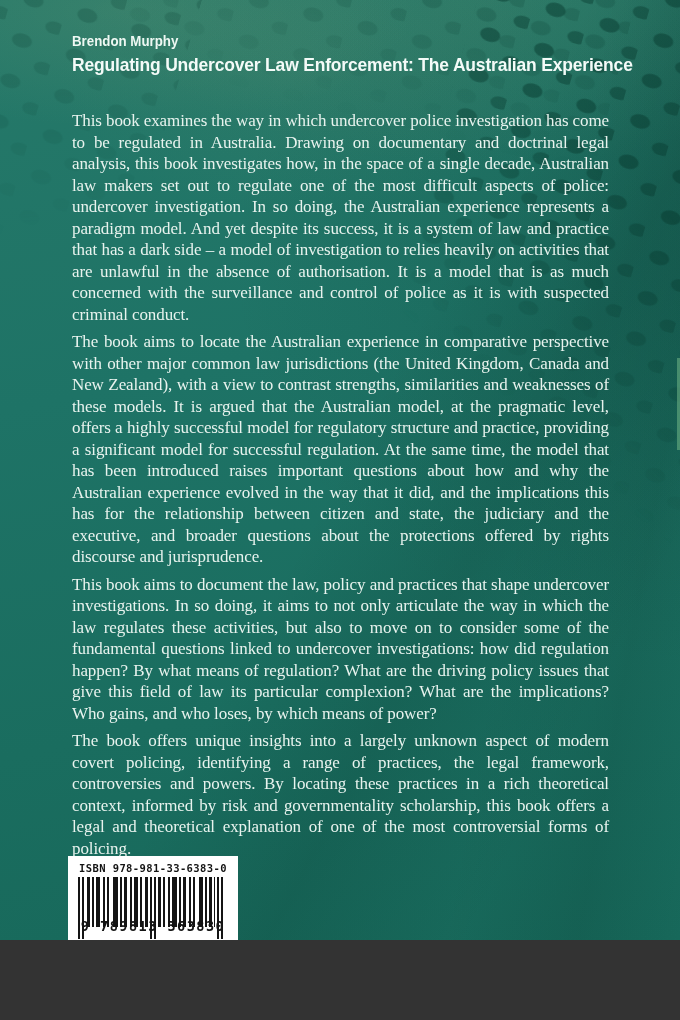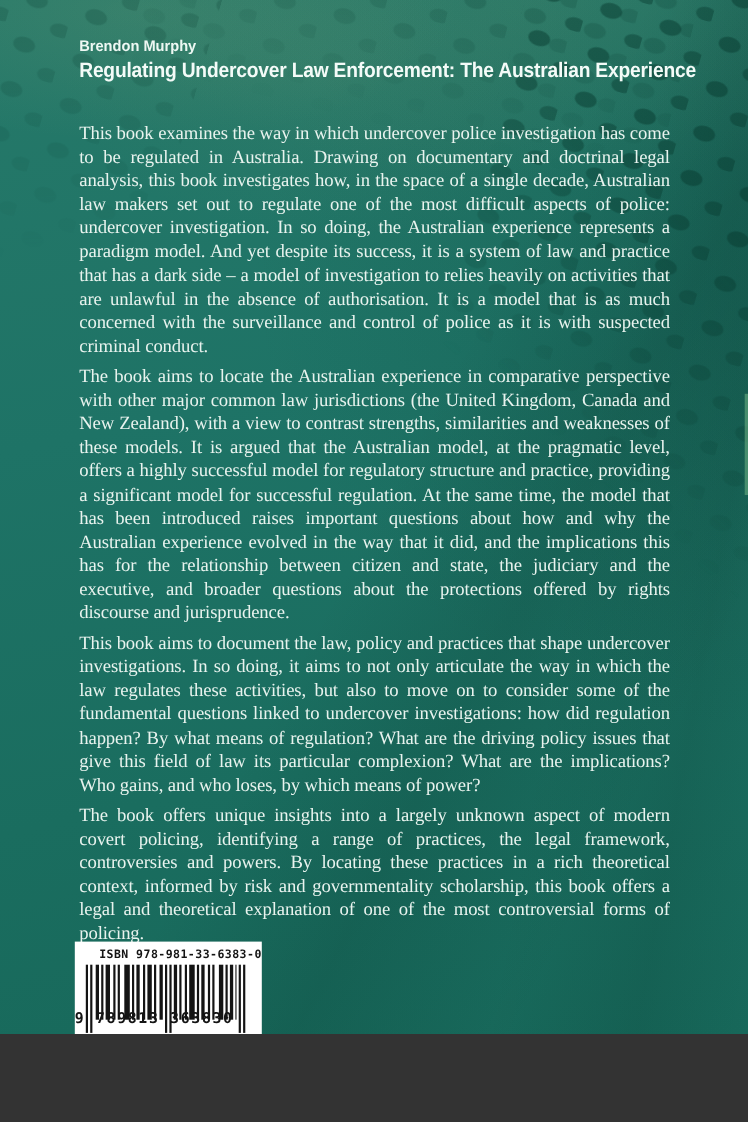--- a/index.html
+++ b/index.html
@@ -40,26 +40,26 @@
     color:#eef8f3;letter-spacing:0;white-space:nowrap;transform:scaleX(.95);transform-origin:left top;}
   .title{position:absolute;left:72px;top:54px;margin:0;font-size:19px;font-weight:700;
     color:#f4fbf8;white-space:nowrap;letter-spacing:-.2px;transform:scaleX(.92);transform-origin:left top;}
 
   .blurb{position:absolute;left:72px;top:110px;width:537px;
     font-family:"Liberation Serif",serif;font-size:17px;line-height:21.5px;
     color:#e8f3ee;text-align:justify;letter-spacing:-.1px;}
   .blurb p{margin:0 0 6px 0;}
 
   .barcode-box{position:absolute;left:68px;top:856px;width:170px;height:96px;background:#fff;}
-  .isbn-label{margin-top:6px;text-align:right;font-family:"DejaVu Sans Mono",monospace;
+  .isbn-label{margin-top:6px;text-align:center;font-family:"DejaVu Sans Mono",monospace;
     font-size:10.5px;font-weight:700;color:#141414;letter-spacing:.4px;}
   .bars{position:relative;width:150px;height:52px;margin:3px auto 0;display:flex;align-items:flex-start;}
   .bar{background:#141414;height:50px;flex:none;}
   .bar.tall{height:62px;}
-  .digits{position:relative;margin-top:-11px;
+  .digits{position:relative;margin-top:-11px;text-align:center;
     font-family:"DejaVu Sans Mono",monospace;font-size:13.5px;font-weight:700;
     color:#141414;letter-spacing:1.5px;}
 
   .publisher{position:absolute;left:70px;top:956px;color:#fff;font-size:15px;font-weight:700;
     display:flex;align-items:center;letter-spacing:0;}
   .arrow{font-size:10px;margin-right:6px;line-height:1;}
 </style>
 </head>
 <body>
 

